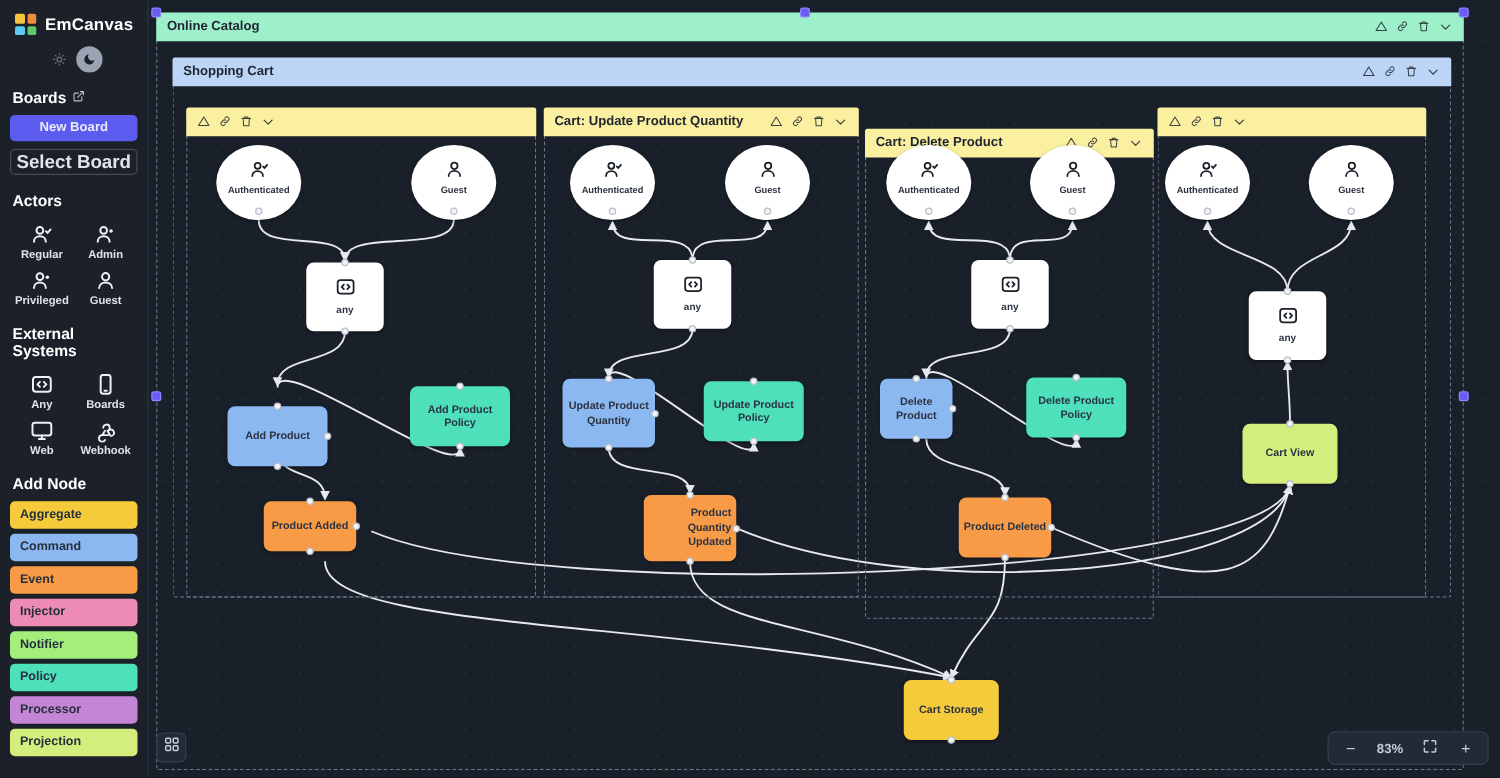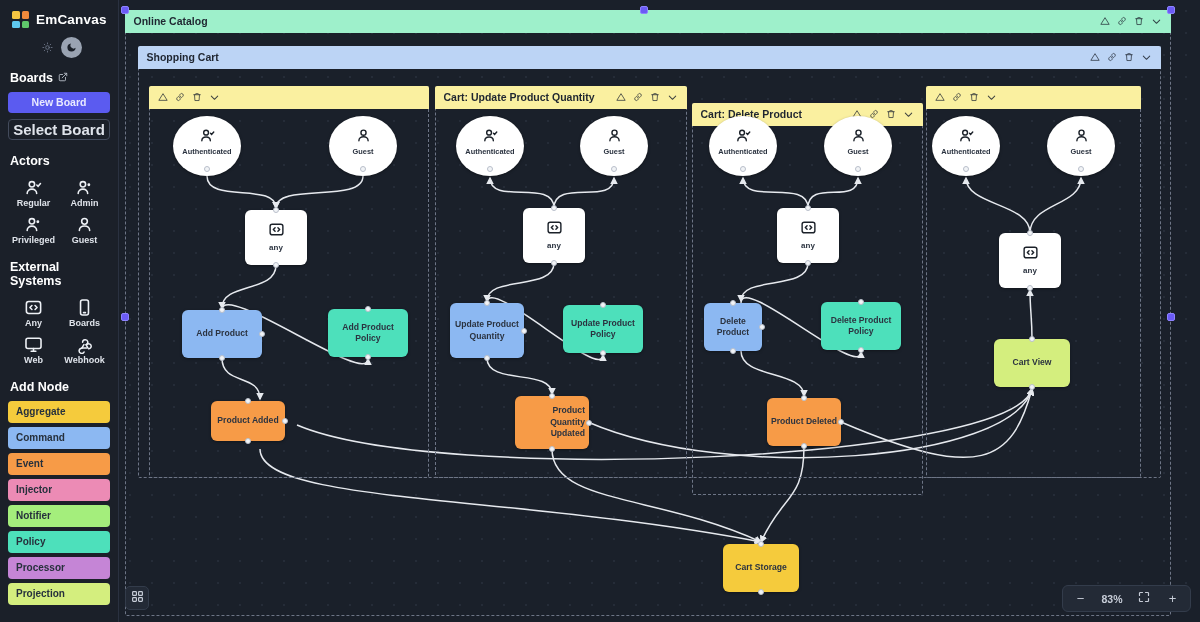--- a/index.html
+++ b/index.html
@@ -543,21 +543,21 @@
           <span style="display: flex;">
             <svg width="17" height="17" viewBox="0 0 24 24" fill="none" stroke="#1b2129" stroke-width="2" stroke-linejoin="round">
               <rect x="3" y="4.5" width="18" height="15" rx="3"></rect>
               <path d="M10 9.5L7.5 12l2.5 2.5M14 9.5l2.5 2.5-2.5 2.5" stroke-linecap="round"></path>
             </svg>
           </span>
           <span class="lbl">any</span>
           <span class="handle h-top"></span>
           <span class="handle h-bot"></span>
         </div>
-        <div class="node" style="left: 63px; top: 310px; width: 80px; height: 48px; background: rgb(140, 184, 242);">
+        <div class="node" style="left: 63px; top: 325px; width: 80px; height: 48px; background: rgb(140, 184, 242);">
           <span class="lbl">Add Product</span>
           <span class="handle h-top"></span>
           <span class="handle h-bot"></span>
           <span class="handle h-right"></span>
         </div>
         <div class="node" style="left: 209px; top: 309px; width: 80px; height: 48px; background: rgb(77, 224, 187);">
           <span class="lbl">Add Product Policy</span>
           <span class="handle h-top"></span>
           <span class="handle h-bot"></span>
         </div>

